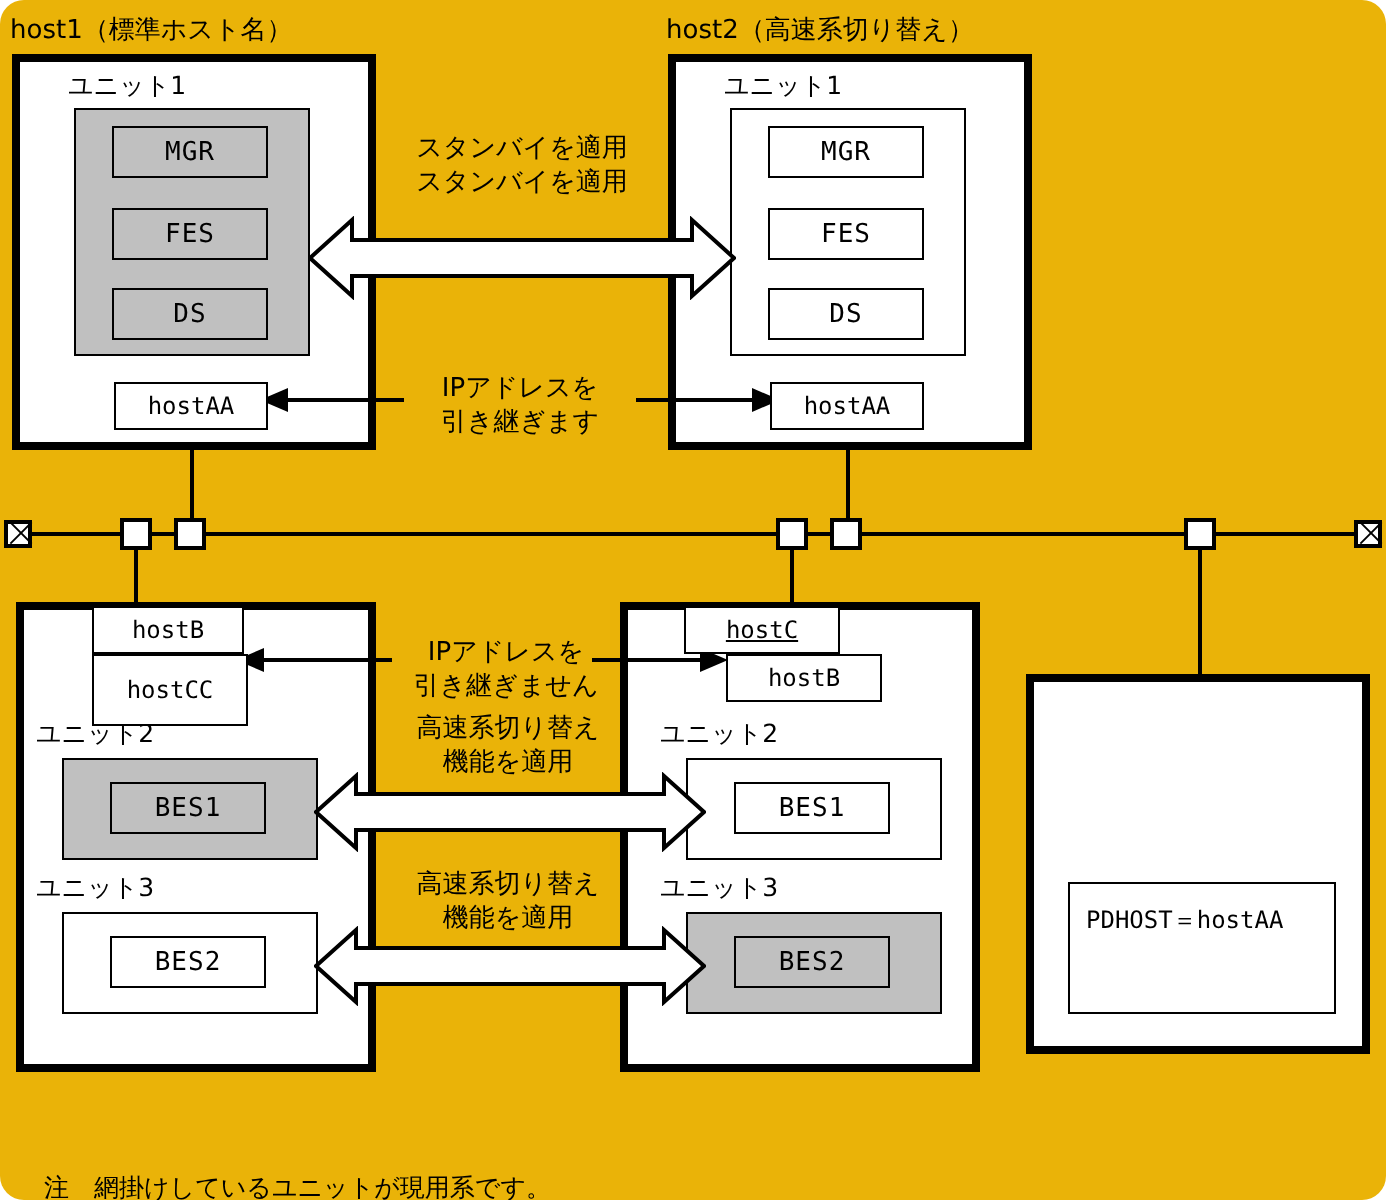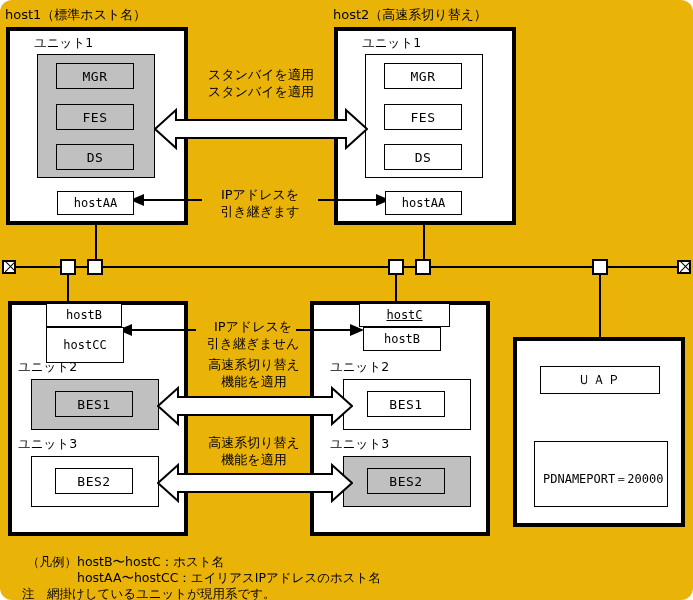--- a/index.html
+++ b/index.html
@@ -177,21 +177,21 @@
   <div class="namebox" style="left:46px;top:303px;width:76px;height:24px;">hostB</div>
   <div class="namebox" style="left:46px;top:327px;width:78px;height:36px;">hostCC</div>
   <div class="caption" style="left:18px;top:359px;font-size:12.5px;">ユニット2</div>
   <div class="unitbox shaded" style="left:31px;top:379px;width:128px;height:51px;"></div>
   <div class="procbox shaded" style="left:55px;top:391px;width:78px;height:26px;">BES1</div>
   <div class="caption" style="left:18px;top:436px;font-size:12.5px;">ユニット3</div>
   <div class="unitbox" style="left:31px;top:456px;width:128px;height:51px;"></div>
   <div class="procbox" style="left:55px;top:468px;width:78px;height:26px;">BES2</div>
 
   <div class="hostbox" style="left:310px;top:301px;width:180px;height:235px;"></div>
-  <div class="namebox" style="left:359px;top:303px;width:91px;height:24px;text-decoration:underline;">hostC</div>
+  <div class="namebox" style="left:342px;top:303px;width:78px;height:24px;text-decoration:underline;">hostC</div>
   <div class="namebox" style="left:363px;top:327px;width:78px;height:24px;">hostB</div>
   <div class="caption" style="left:330px;top:359px;font-size:12.5px;">ユニット2</div>
   <div class="unitbox" style="left:343px;top:379px;width:128px;height:51px;"></div>
   <div class="procbox" style="left:367px;top:391px;width:78px;height:26px;">BES1</div>
   <div class="caption" style="left:330px;top:436px;font-size:12.5px;">ユニット3</div>
   <div class="unitbox shaded" style="left:343px;top:456px;width:128px;height:51px;"></div>
   <div class="procbox shaded" style="left:367px;top:468px;width:78px;height:26px;">BES2</div>
 
   <div class="lbl" style="left:198px;top:318px;width:110px;">
     <div>IPアドレスを</div>
@@ -224,21 +224,18 @@
     <div>高速系切り替え</div>
     <div>機能を適用</div>
   </div>
   <div class="blockarrow" style="left:157px;top:463px;">
     <svg width="196" height="40" viewBox="0 0 196 40">
       <path d="M1,20 L21,2 L21,11 L175,11 L175,2 L195,20 L175,38 L175,29 L21,29 L21,38 Z" fill="#ffffff" stroke="#000000" stroke-width="2" stroke-linejoin="miter"></path>
     </svg>
   </div>
 
   <div class="hostbox" style="left:513px;top:337px;width:172px;height:190px;"></div>
-  <div class="procbox" style="left:540px;top:366px;width:120px;height:28px;font-size:13px;letter-spacing:2px;">ＵＡＰ</div>
   <div class="unitbox" style="left:534px;top:441px;width:134px;height:66px;"></div>
-  <div class="caption mono" style="left:543px;top:471px;font-size:12px;">PDNAMEPORT＝20000</div>
-
-  <div class="legend" style="left:27px;top:552px;">（凡例）hostB〜hostC：ホスト名</div>
-  <div class="legend" style="left:77px;top:568px;">hostAA〜hostCC：エイリアスIPアドレスのホスト名</div>
+  <div class="caption mono" style="left:543px;top:452px;font-size:12px;">PDHOST＝hostAA</div>
+
   <div class="legend" style="left:22px;top:584px;">注　網掛けしているユニットが現用系です。</div>
 
 </div>
 
 </body></html>

